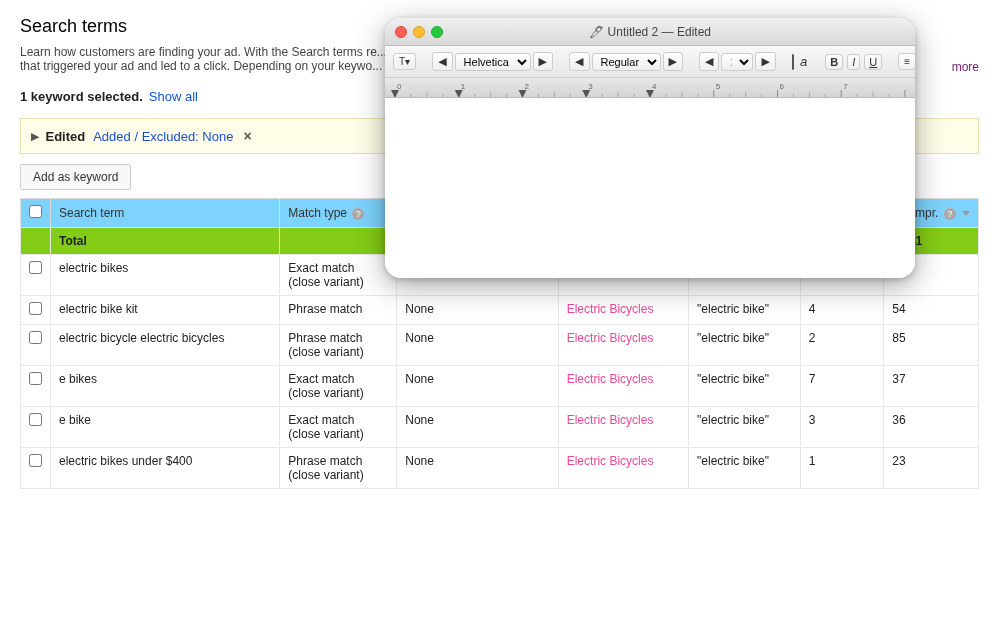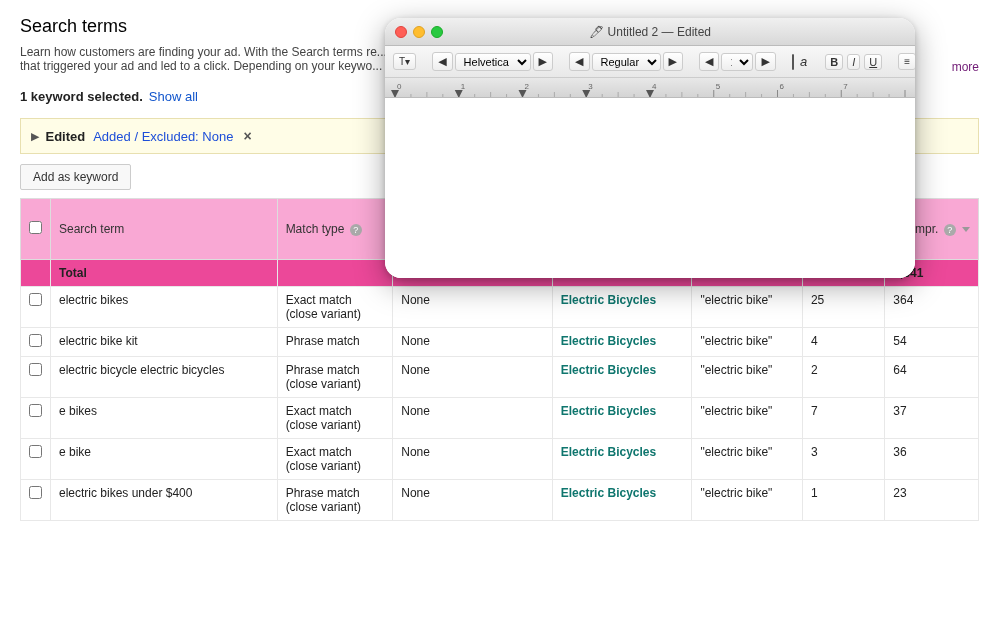--- a/index.html
+++ b/index.html
@@ -108,23 +108,23 @@
     }
 
     
     .data-table {
       width: 100%;
       border-collapse: collapse;
       font-size: 12px;
     }
 
     .data-table th {
-      background: #f9a8d4;
+      background: #7dd3fc;
       border: 1px solid #ddd;
-      padding: 22px 8px;
+      padding: 6px 8px;
       text-align: left;
       font-weight: normal;
       color: #333;
       white-space: nowrap;
     }
 
     .data-table th.numeric {
       text-align: right;
     }
 
@@ -133,33 +133,32 @@
       padding: 6px 8px;
       vertical-align: top;
       color: #222;
     }
 
     .data-table td.numeric {
       text-align: left;
     }
 
     .data-table tr.total-row td {
-      background: #ec4899;
+      background: #84cc16;
       font-weight: bold;
     }
 
     .data-table .checkbox-col {
       width: 24px;
       text-align: center;
     }
 
     .link-cell {
-      color: #0f766e;
+      color: #ec4899;
       text-decoration: none;
-      font-weight: bold;
     }
 
     .help-icon {
       display: inline-block;
       width: 12px;
       height: 12px;
       background: #aaa;
       border-radius: 50%;
       color: #fff;
       font-size: 9px;
@@ -402,21 +401,21 @@
       <td class="checkbox-col">
         <input type="checkbox" style="">
       </td>
       <td>electric bicycle electric bicycles</td>
       <td style="white-space:pre-line;">Phrase match
 (close variant)</td>
       <td>None</td>
       <td><a class="link-cell" href="#">Electric Bicycles</a></td>
       <td>"electric bike"</td>
       <td class="numeric">2</td>
-      <td class="numeric">64</td>
+      <td class="numeric">85</td>
     </tr>
         <tr>
       <td class="checkbox-col">
         <input type="checkbox" style="">
       </td>
       <td>e bikes</td>
       <td style="white-space:pre-line;">Exact match
 (close variant)</td>
       <td>None</td>
       <td><a class="link-cell" href="#">Electric Bicycles</a></td>

